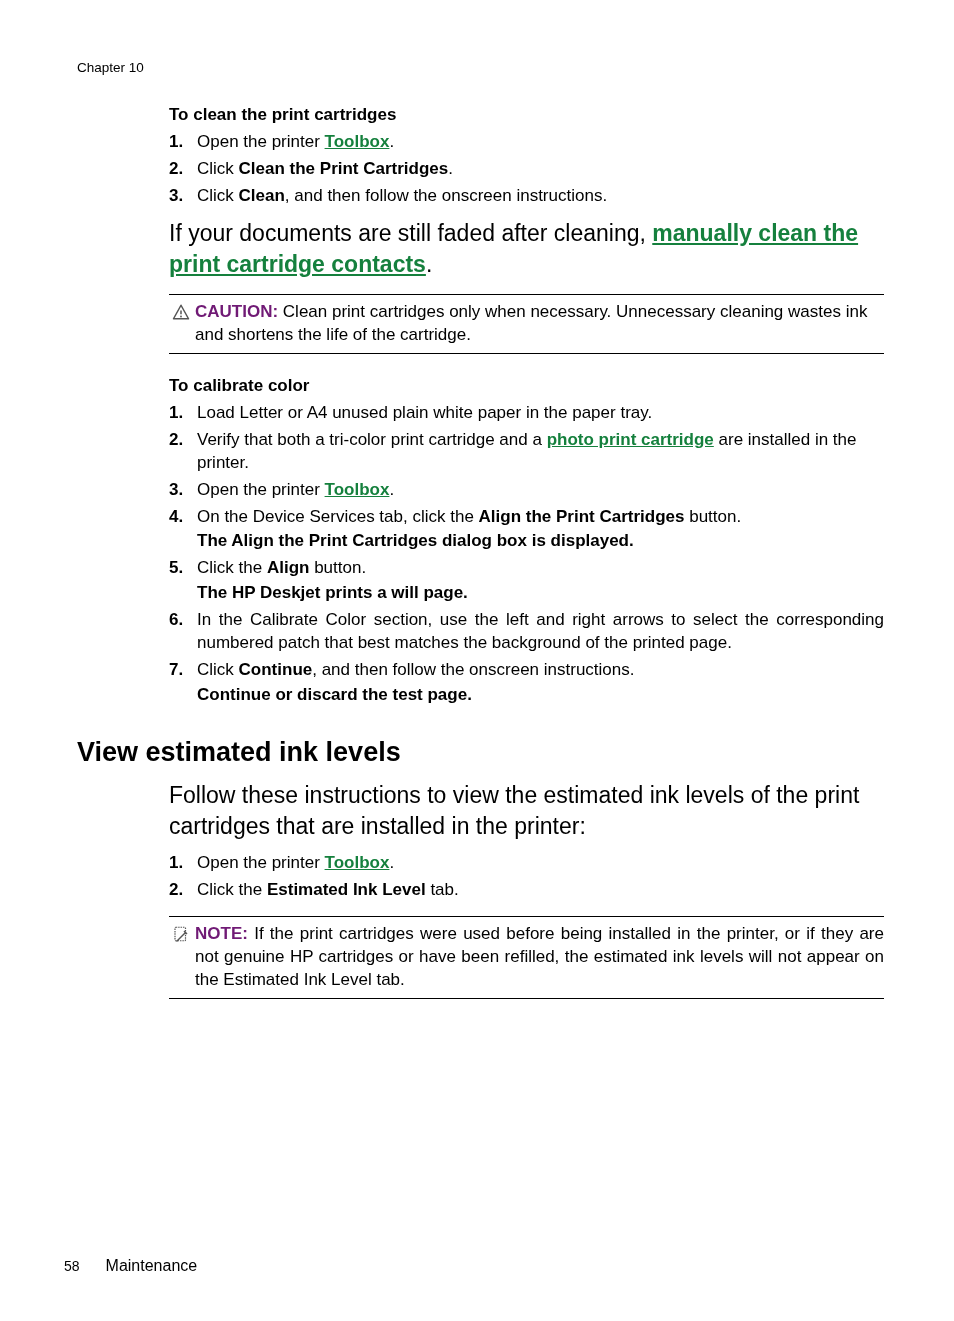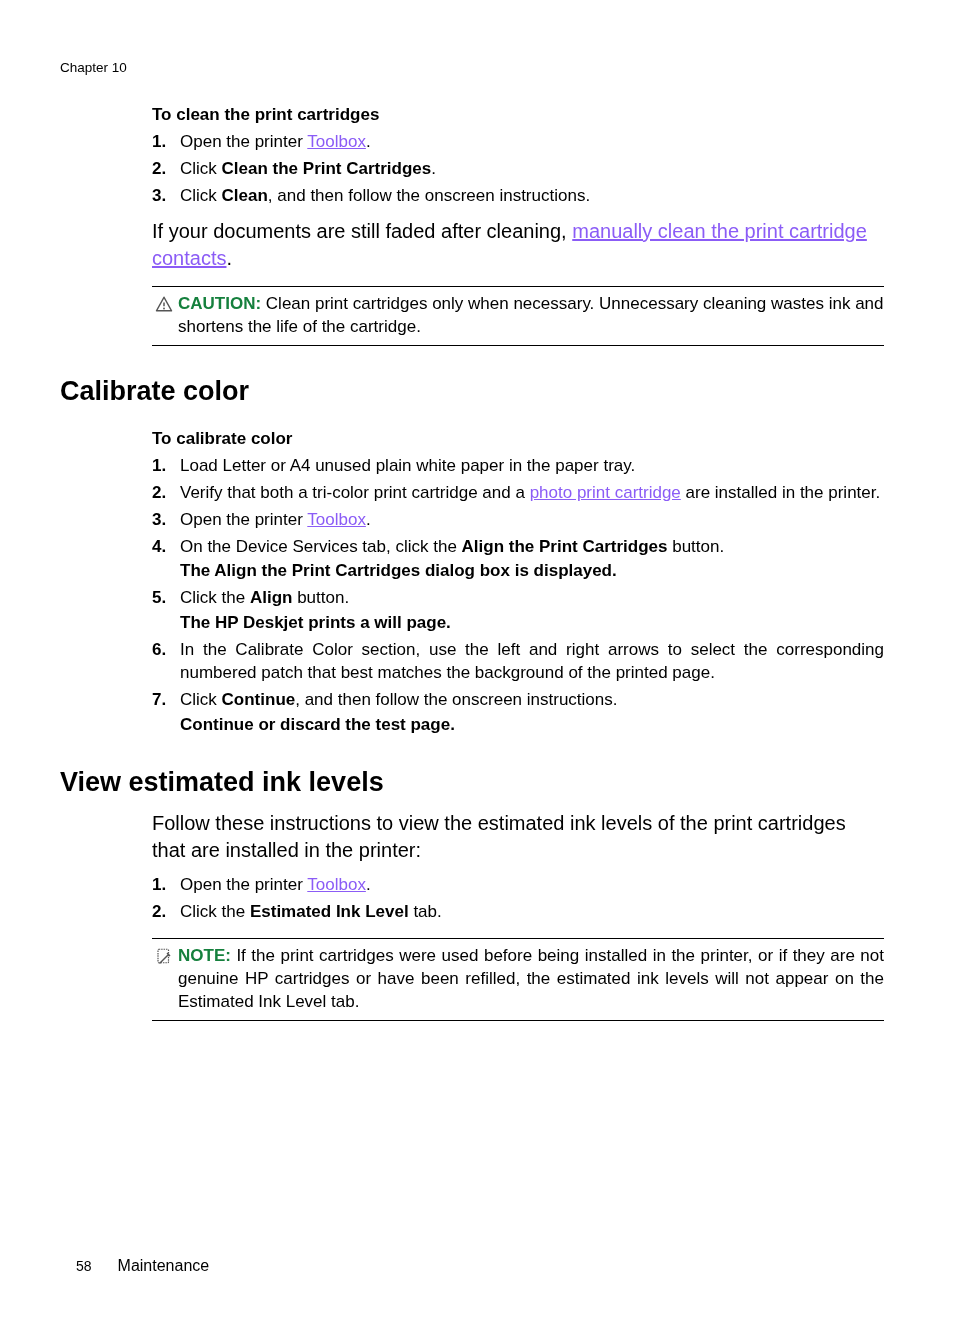--- a/index.html
+++ b/index.html
@@ -8,21 +8,21 @@
     padding: 0;
     background: #ffffff;
     font-family: Arial, Helvetica, sans-serif;
     color: #000000;
   }
   .page {
     width: 954px;
     height: 1321px;
     position: relative;
     box-sizing: border-box;
-    padding: 60px 60px 0 60px;
+    padding: 60px 60px 0 77px;
   }
   .chapter-header {
     font-size: 13.5px;
     margin-bottom: 30px;
   }
   .body-indent {
     margin-left: 92px;
     margin-right: 10px;
   }
   .subheading {
@@ -38,29 +38,30 @@
   }
   .ol-num {
     font-weight: bold;
     width: 28px;
     flex: 0 0 28px;
   }
   .ol-body {
     flex: 1;
   }
   .para {
-    font-size: 20px;
+    font-size: 23px;
     line-height: 1.35;
     margin-top: 10px;
     margin-bottom: 10px;
   }
   .para-condensed-mt { margin-top: 4px; }
   .link {
-    color: #8b5cf6;
+    color: #15803d;
     text-decoration: underline;
+    font-weight: bold;
   }
   .callout-box {
     margin-top: 14px;
     margin-bottom: 14px;
   }
   .callout-rule {
     border: 0;
     border-top: 1px solid #000;
     margin: 4px 0;
   }
@@ -81,35 +82,35 @@
   .callout-icon svg {
     width: 18px;
     height: 18px;
   }
   .callout-text {
     flex: 1;
     padding-left: 2px;
   }
   .callout-label {
     font-weight: bold;
-    color: #15803d;
+    color: #701a75;
   }
   h2.section-heading {
     font-size: 27px;
     font-weight: bold;
     margin: 30px 0 12px 0;
   }
   .step-subtext {
     margin-top: 2px;
     font-weight: bold;
   }
   .footer {
     position: absolute;
     bottom: 46px;
-    left: 76px;
+    left: 64px;
     font-size: 14px;
     display: flex;
     align-items: baseline;
     gap: 26px;
   }
   .footer .page-num {
     font-size: 14px;
   }
   .footer .section {
     font-size: 16px;
@@ -164,21 +165,20 @@
             </svg>
         </div>
         <div class="callout-text">
           <span class="callout-label">CAUTION:</span><span>  Clean print cartridges only when necessary. Unnecessary cleaning wastes ink and shortens the life of the cartridge.</span>
         </div>
       </div>
       <hr class="callout-rule">
     </div>
   </div>
 
-  <h2 class="section-heading">Calibrate color</h2>
 
   <div class="body-indent">
 
 
     <div class="subheading" style="margin-top:22px;">To calibrate color</div>
 
     <div class="ol-step">
       <div class="ol-num">1.</div>
       <div class="ol-body">Load Letter or A4 unused plain white paper in the paper tray.</div>
     </div>

